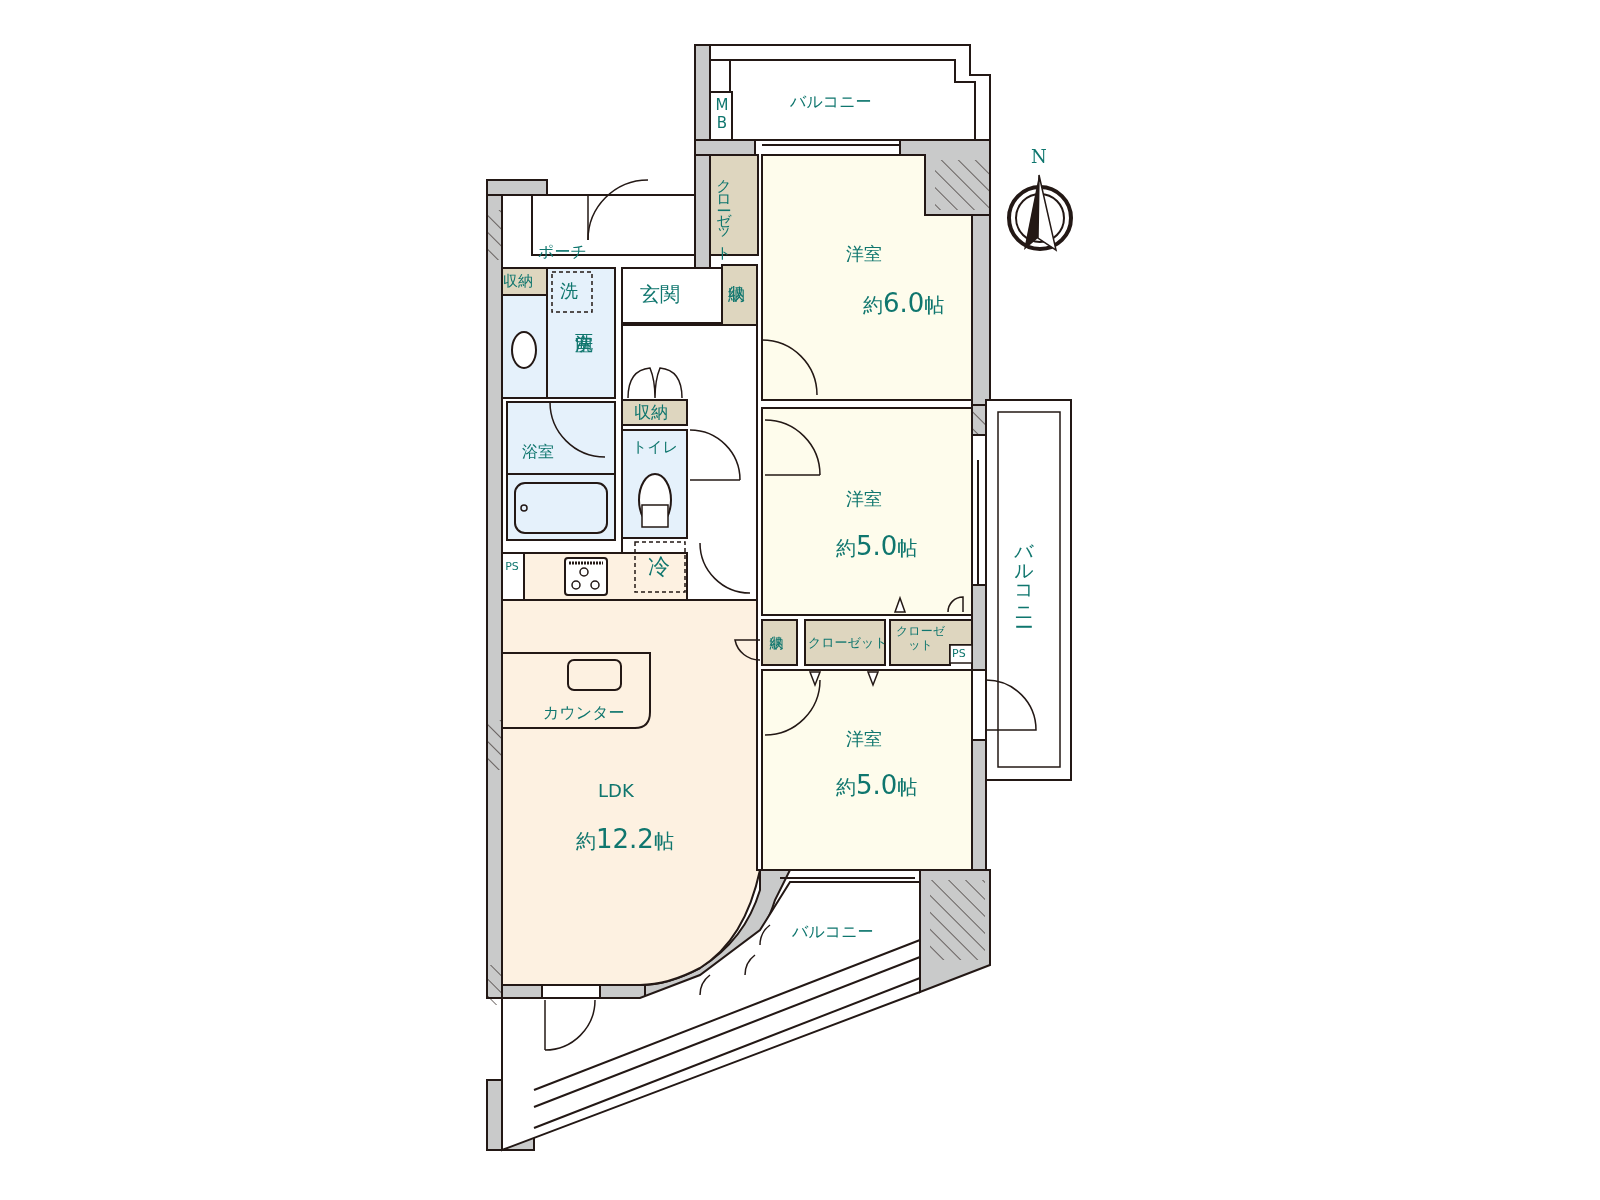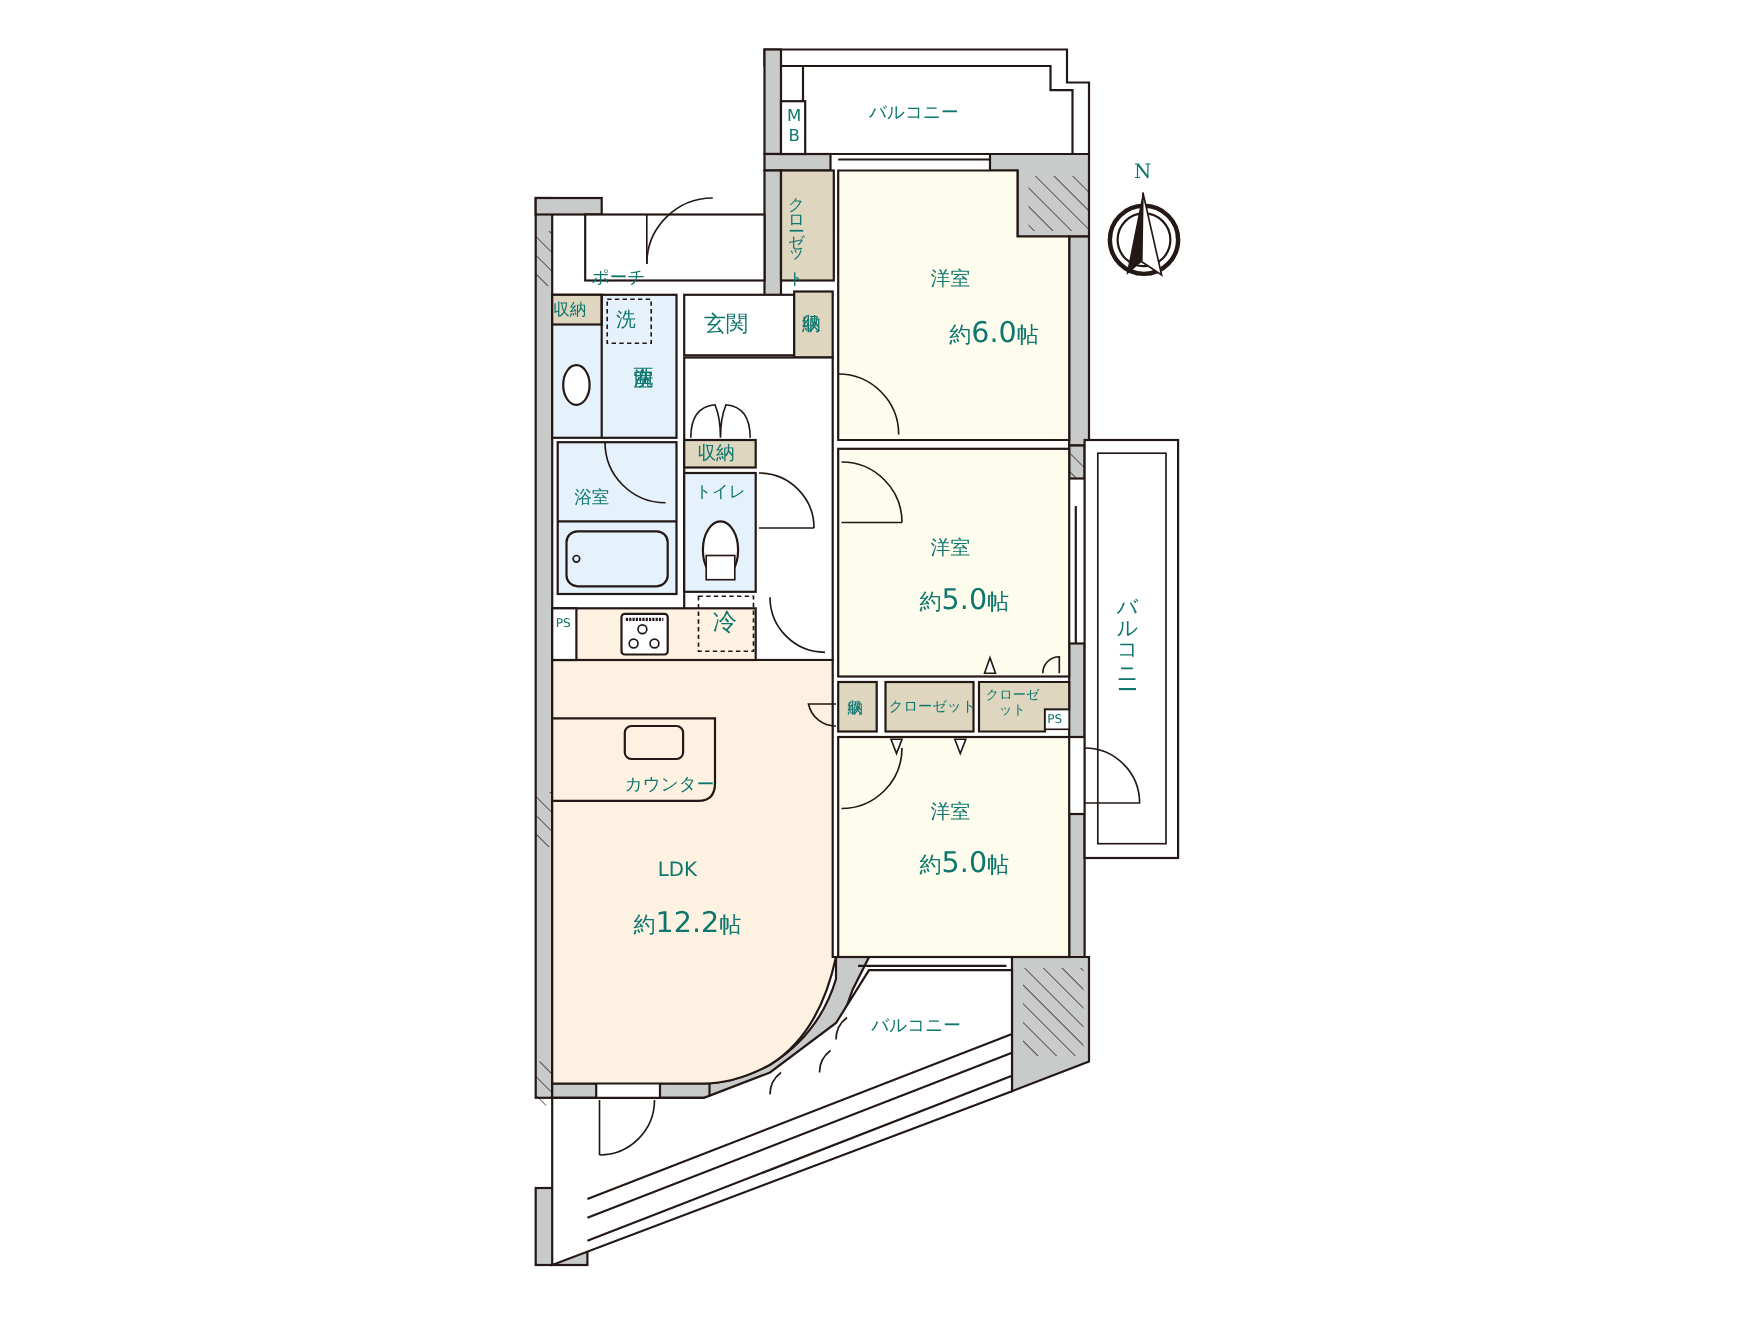--- a/index.html
+++ b/index.html
@@ -203,21 +203,21 @@
 <div class="lbl vert" style="left:1015px;top:530px;font-size:19px;">バルコニー</div>
 
 <div class="lbl tiny" style="left:505px;top:560px;width:14px;font-size:11px;white-space:normal;word-break:break-all;line-height:14px;">PS</div>
 <div class="lbl" style="left:648px;top:556px;font-size:22px;">冷</div>
 
 <div class="lbl small vert" style="left:770px;top:625px;font-size:14px;">収納</div>
 <div class="lbl tiny" style="left:808px;top:636px;">クローゼット</div>
 <div class="lbl tiny" style="left:893px;top:624px;width:55px;white-space:normal;font-size:12px;line-height:14px;">クローゼット</div>
 <div class="lbl tiny" style="left:952px;top:648px;font-size:11px;">PS</div>
 
-<div class="lbl small" style="left:568px;top:705px;">カウンター</div>
+<div class="lbl small" style="left:543px;top:705px;">カウンター</div>
 
 <div class="lbl room-name" style="left:846px;top:730px;">洋室</div>
 <div class="lbl room-size" style="left:836px;top:772px;"><span>約</span><span class="num">5.0</span><span>帖</span></div>
 
 <div class="lbl room-name" style="left:598px;top:782px;">LDK</div>
 <div class="lbl room-size" style="left:576px;top:826px;"><span>約</span><span class="num">12.2</span><span>帖</span></div>
 
 <div class="lbl small" style="left:792px;top:924px;">バルコニー</div>
 
 </body></html>

